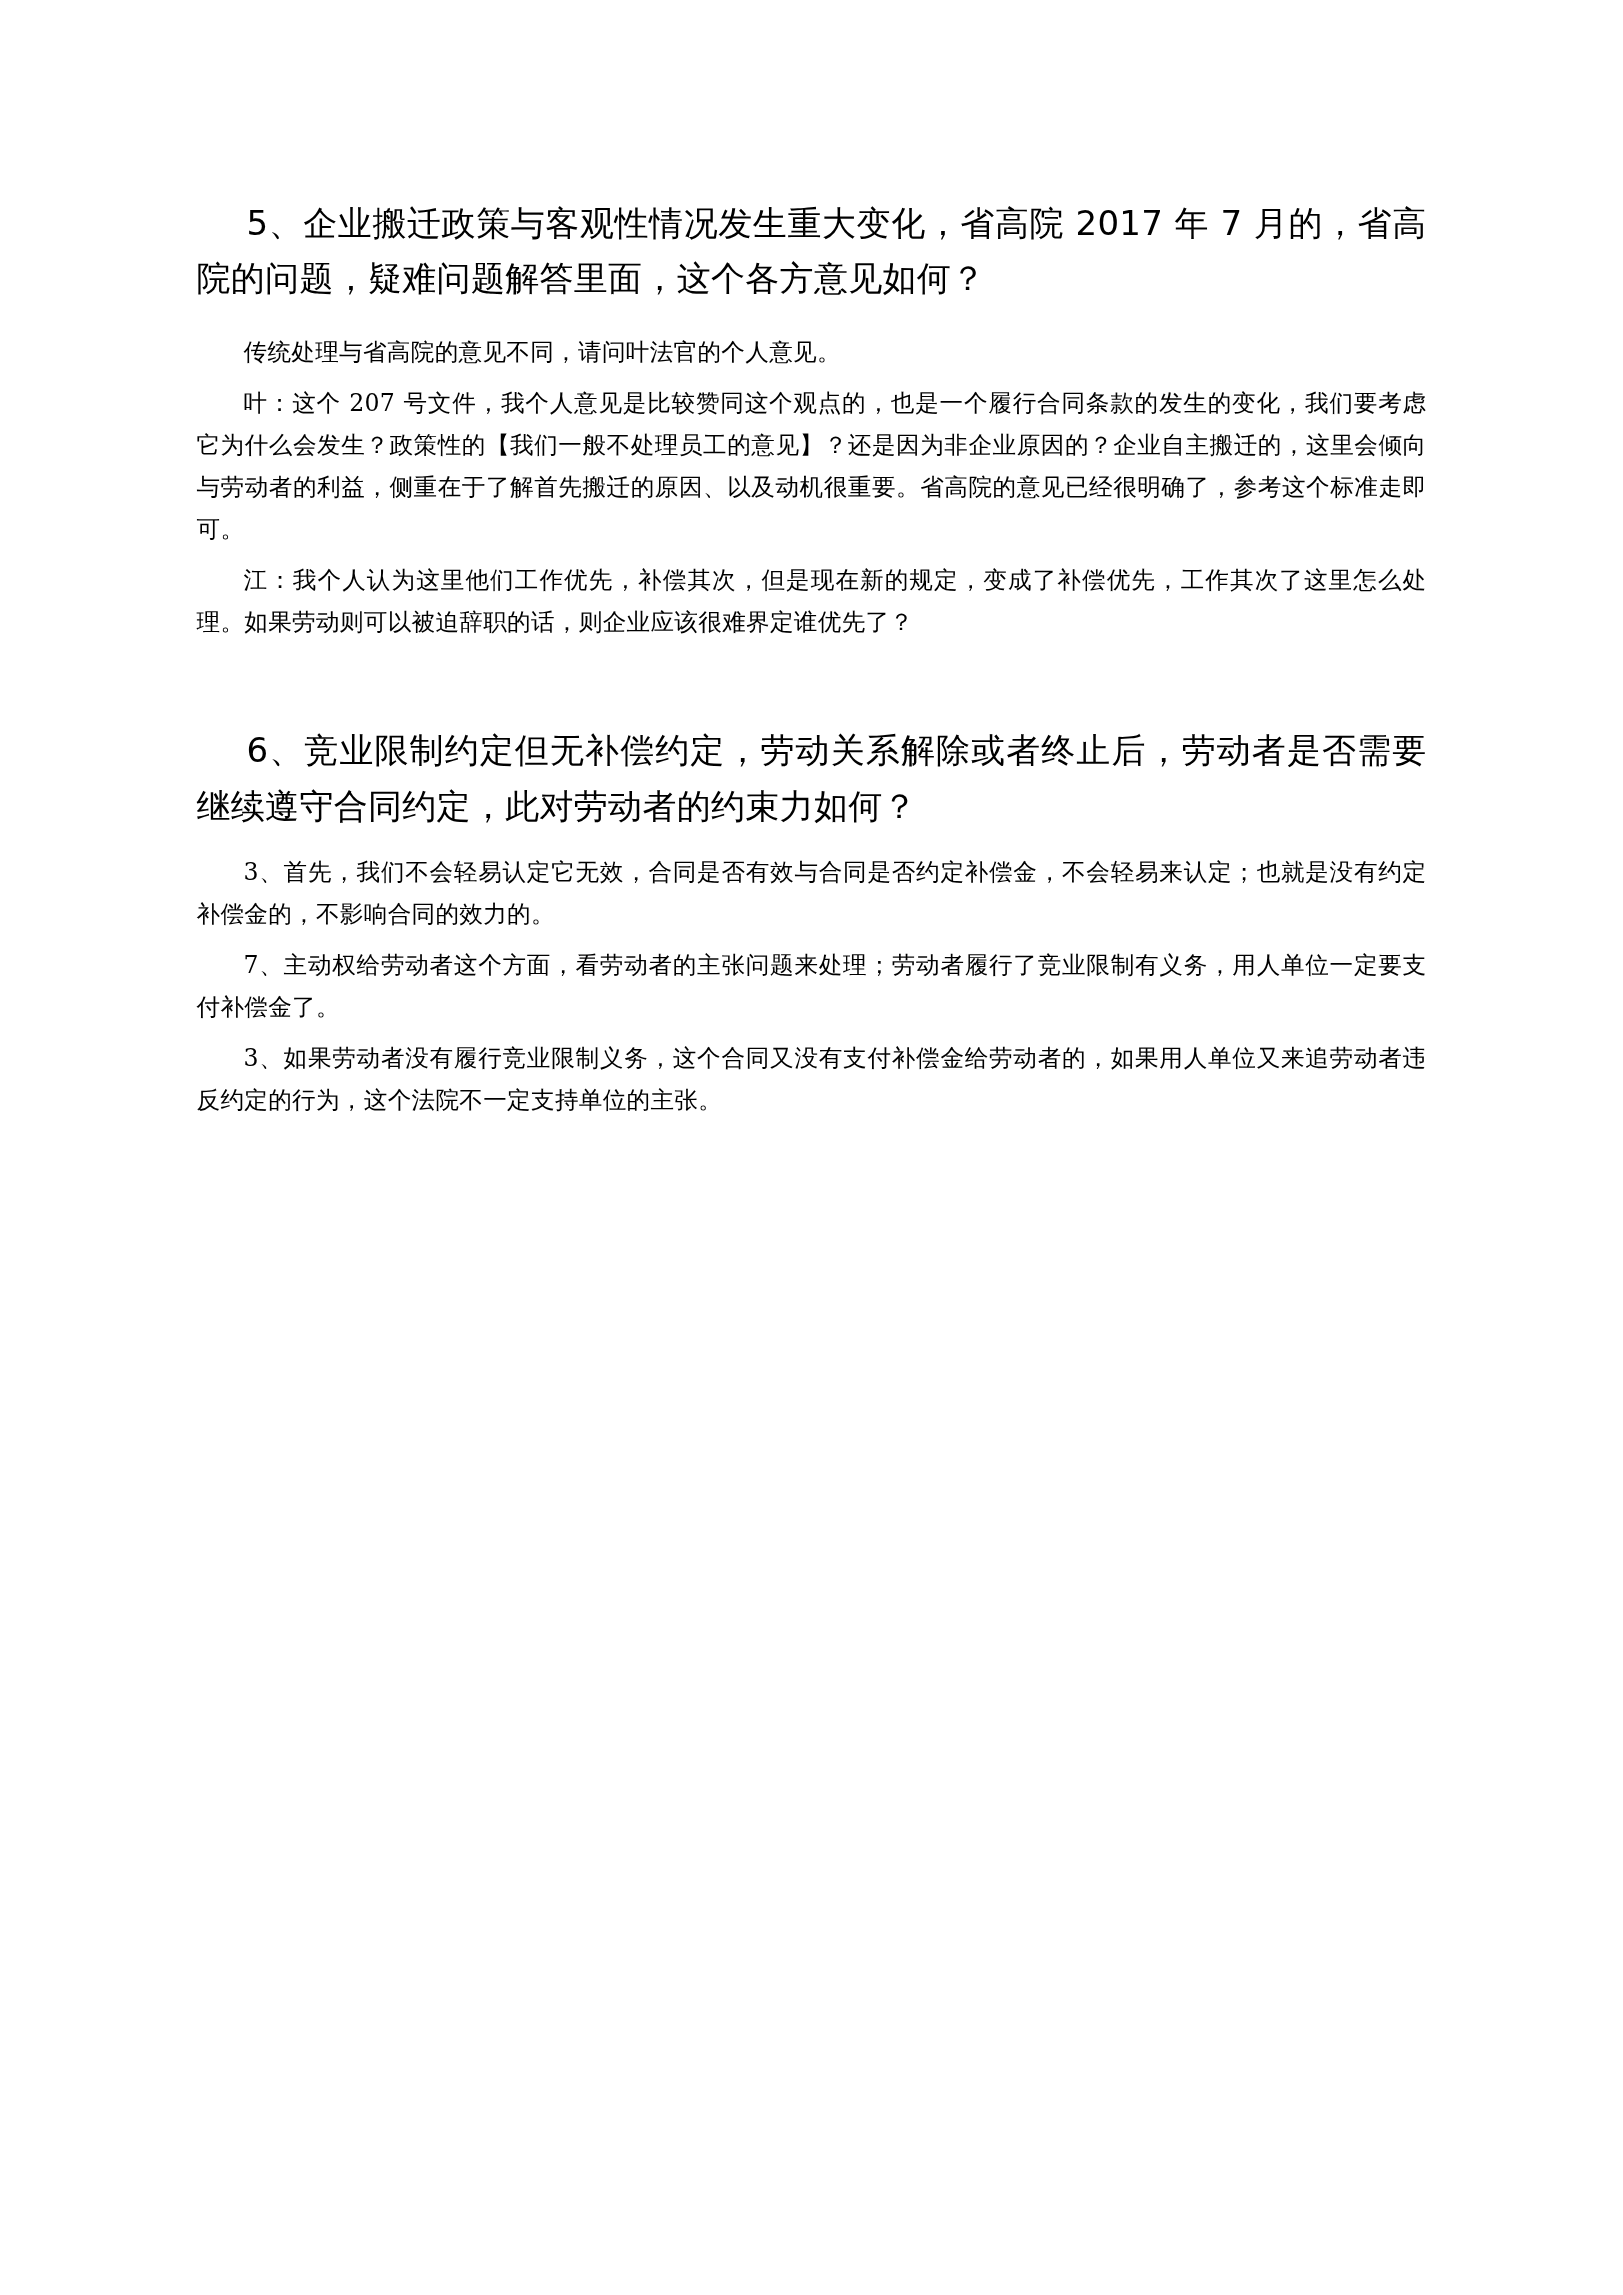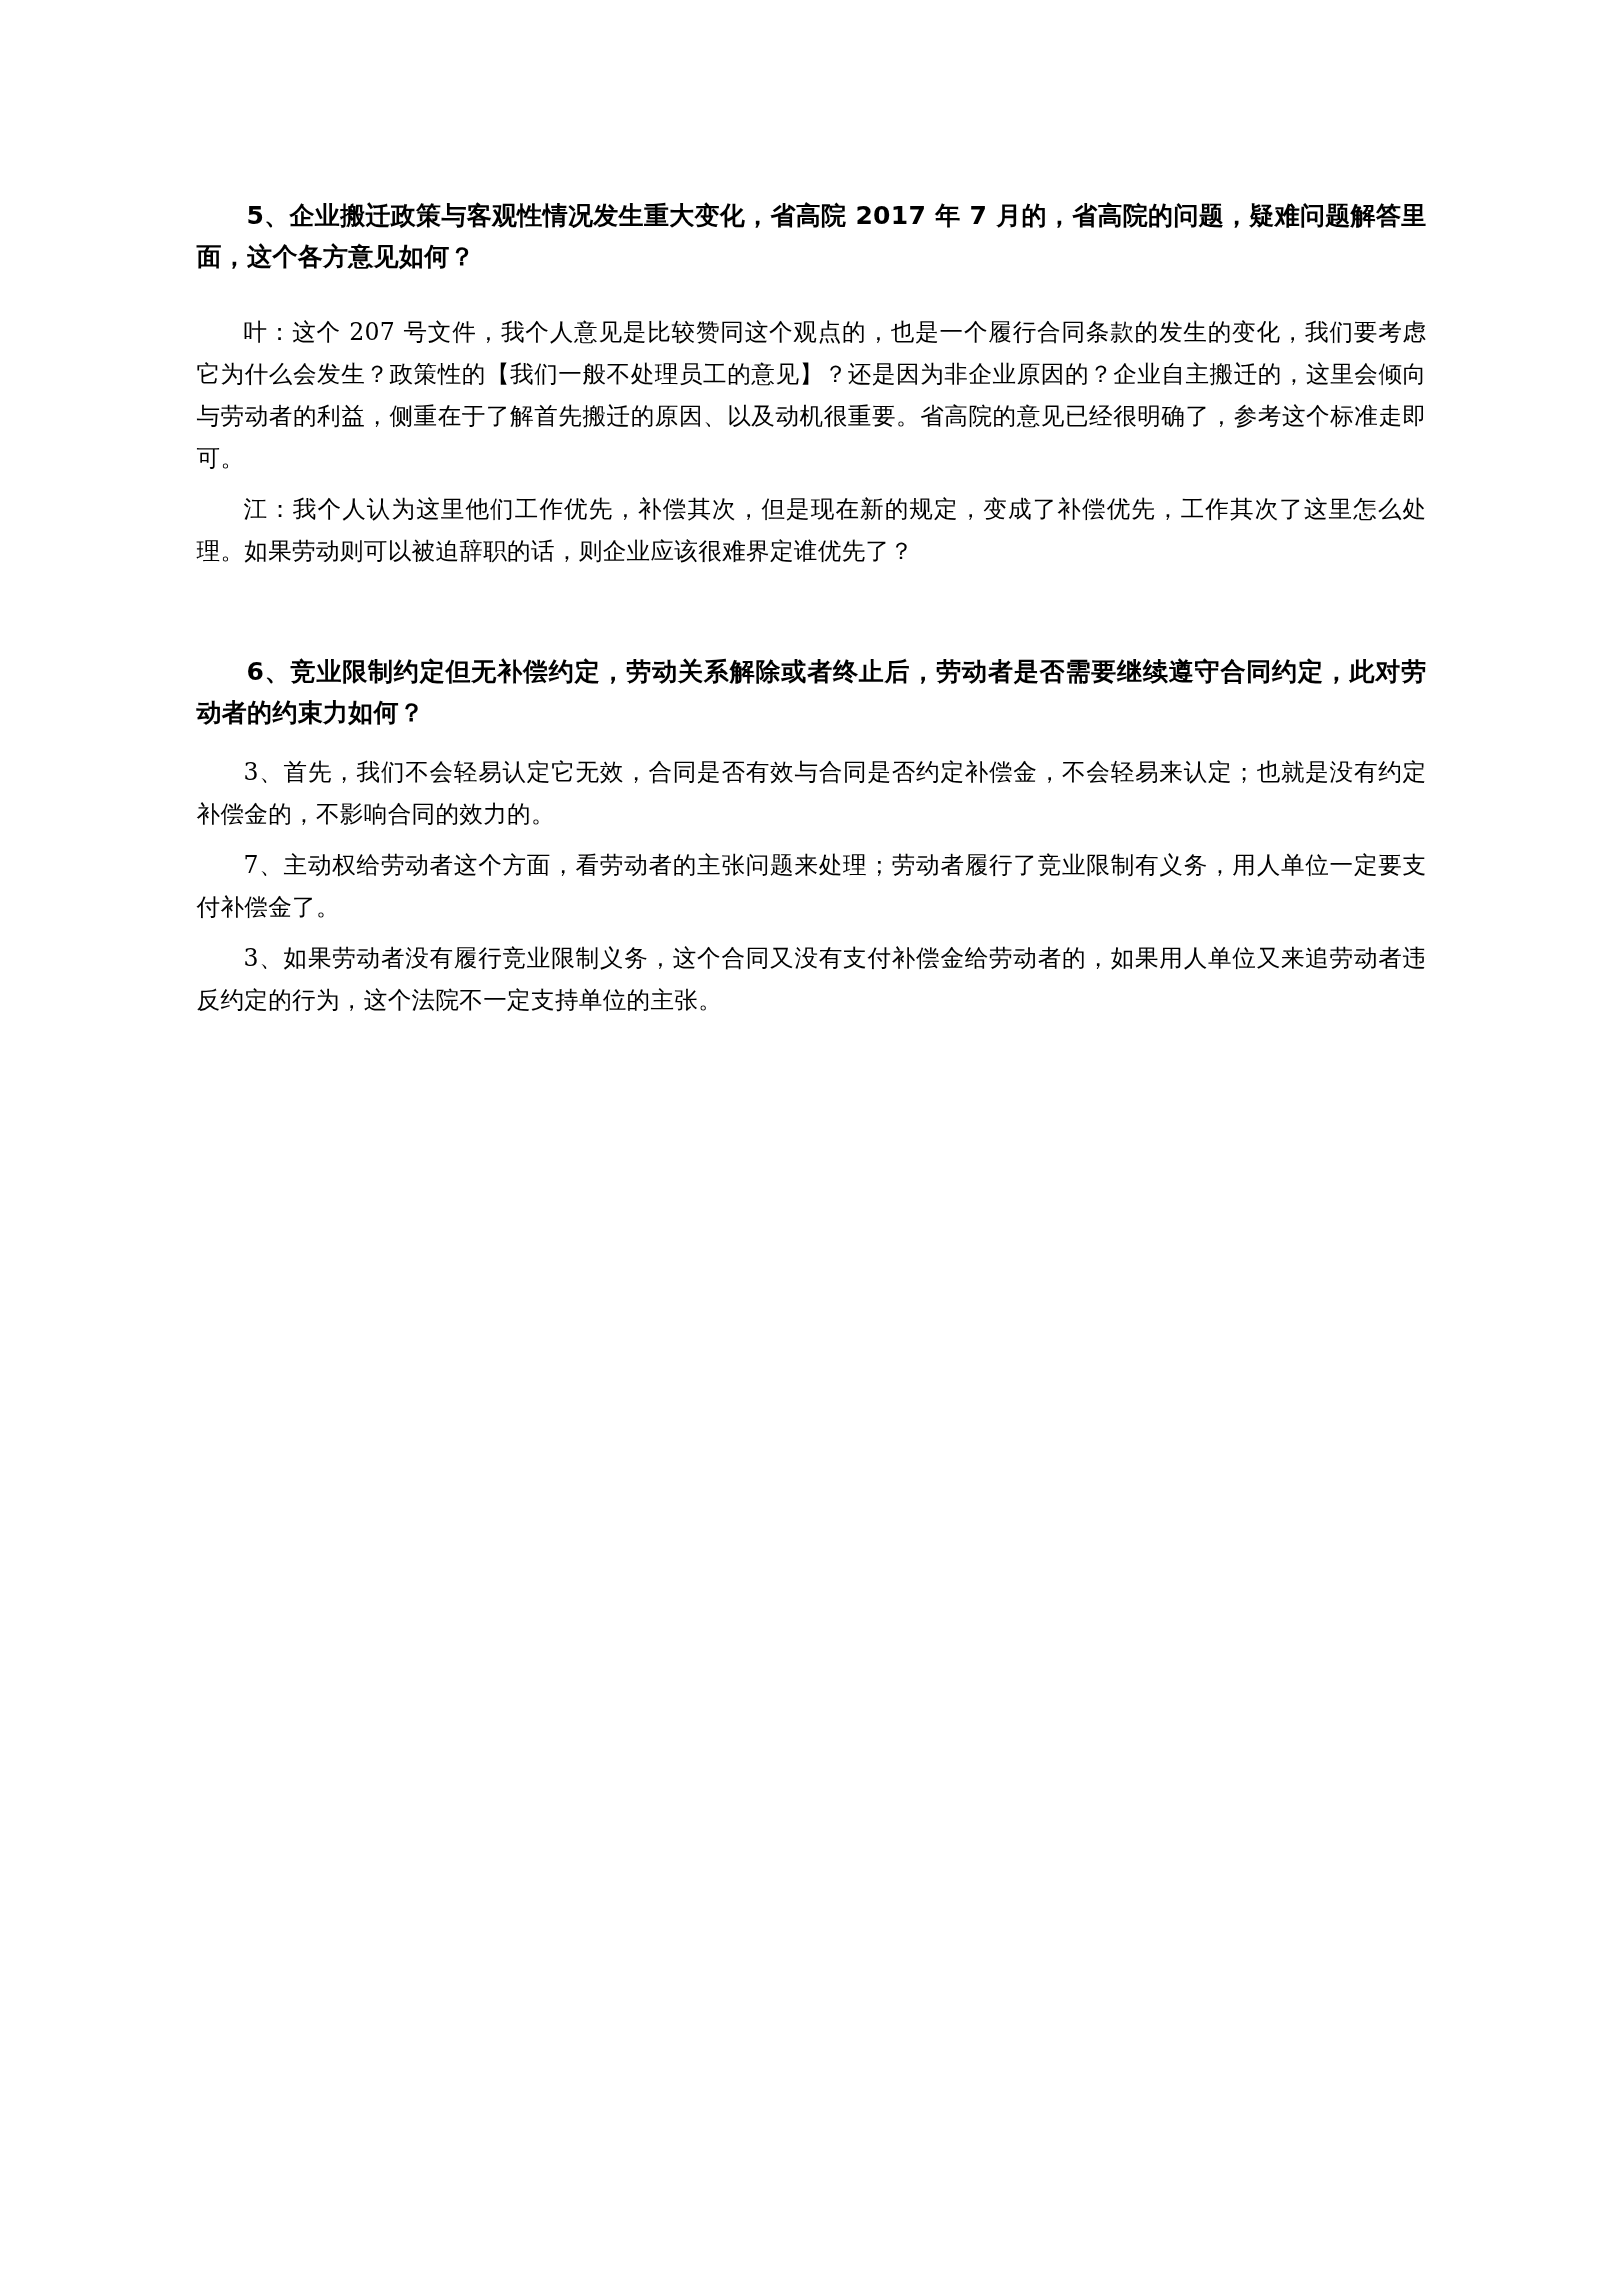--- a/index.html
+++ b/index.html
@@ -20,22 +20,22 @@
     height: 2295px;
     box-sizing: border-box;
     padding: 196px 196px 0 196px;
   }
   .doc-body {
     width: 1230px;
     margin: 0 auto;
   }
   .q-heading {
     font-family: "DejaVu Sans", "Liberation Sans", sans-serif;
-    font-weight: bold;
-    font-size: 25px;
+    font-weight: normal;
+    font-size: 34px;
     line-height: 1.62;
     letter-spacing: 0.3px;
     text-align: justify;
     text-justify: inter-ideograph;
     text-indent: 50px;
     margin: 0;
   }
   .para {
     font-size: 23.6px;
     line-height: 1.78;
@@ -51,20 +51,21 @@
   .spacer-bottom { height: 216px; }
 </style>
 </head>
 <body>
 
 <div class="page">
   <div class="doc-body">
 
     <h2 class="q-heading">5、企业搬迁政策与客观性情况发生重大变化，省高院 2017 年 7 月的，省高院的问题，疑难问题解答里面，这个各方意见如何？</h2>
     <div class="gap-md"></div>
+    <p class="para">传统处理与省高院的意见不同，请问叶法官的个人意见。</p>
     <div class="gap-sm"></div>
     <p class="para">叶：这个 207 号文件，我个人意见是比较赞同这个观点的，也是一个履行合同条款的发生的变化，我们要考虑它为什么会发生？政策性的【我们一般不处理员工的意见】？还是因为非企业原因的？企业自主搬迁的，这里会倾向与劳动者的利益，侧重在于了解首先搬迁的原因、以及动机很重要。省高院的意见已经很明确了，参考这个标准走即可。</p>
     <div class="gap-sm"></div>
     <p class="para">江：我个人认为这里他们工作优先，补偿其次，但是现在新的规定，变成了补偿优先，工作其次了这里怎么处理。如果劳动则可以被迫辞职的话，则企业应该很难界定谁优先了？</p>
 
     <div class="gap-xl"></div>
 
     <h2 class="q-heading">6、竞业限制约定但无补偿约定，劳动关系解除或者终止后，劳动者是否需要继续遵守合同约定，此对劳动者的约束力如何？</h2>
     <div class="gap-sm"></div>
     <div class="gap-sm"></div>

